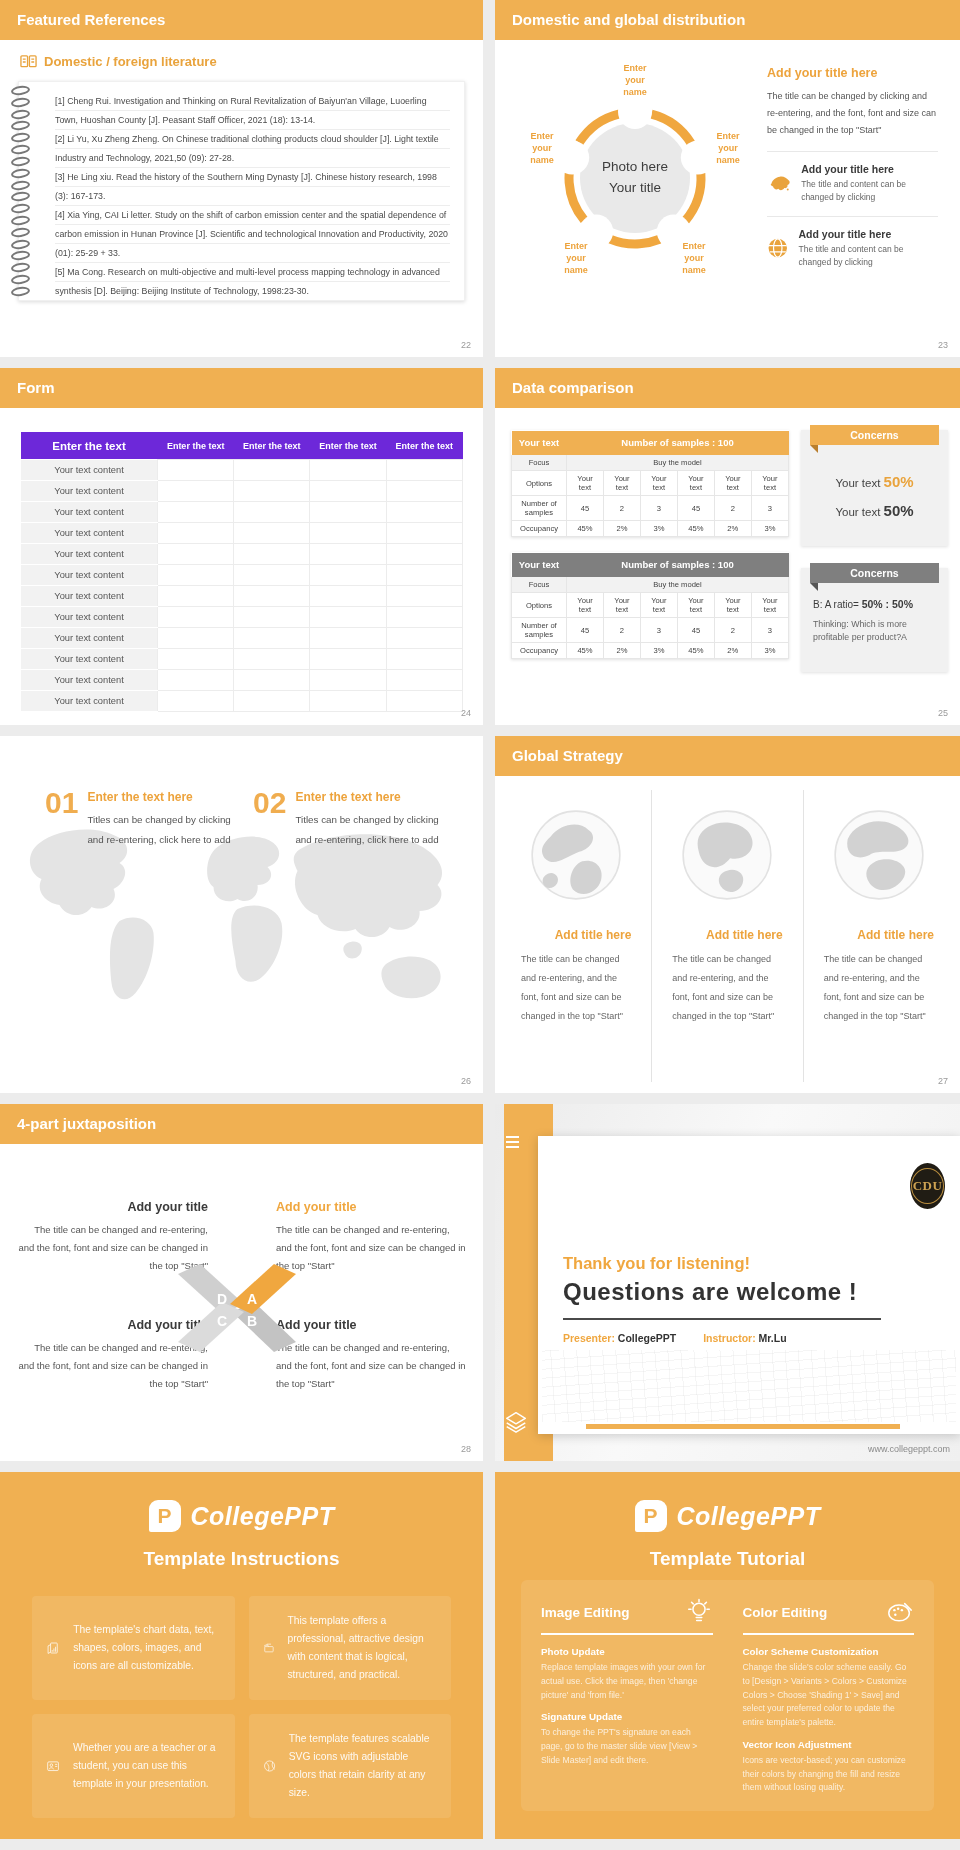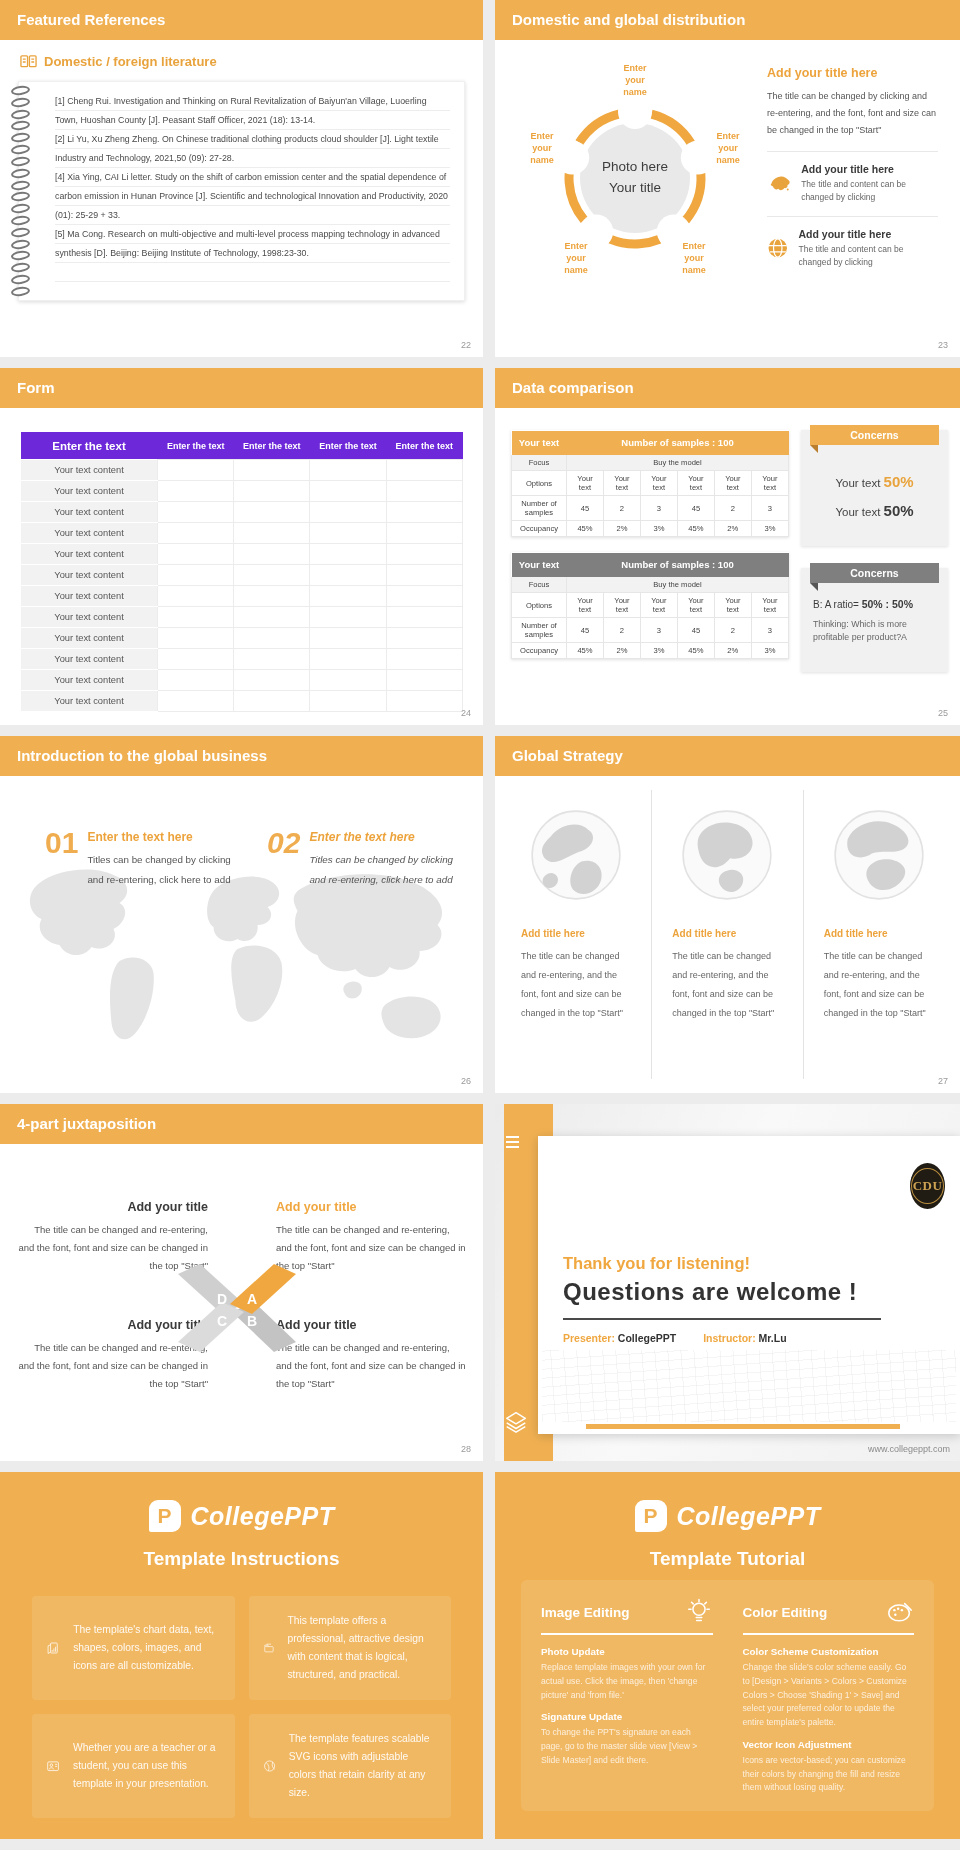--- a/index.html
+++ b/index.html
@@ -65,28 +65,28 @@
   .concern.c-gray .ratio b{font-size:10.5px;}
   .concern.c-gray .think{font-size:8.8px;color:#666;line-height:1.5;margin-top:8px;}
 
   
   .biz-body{position:relative;height:317px;}
   .worldmap{position:absolute;left:0;bottom:4px;width:483px;height:232px;}
   .biz-item{position:absolute;top:52px;width:190px;display:flex;gap:9px;}
   .biz-item .num{font-size:30px;font-weight:bold;color:#F0AD4F;line-height:1;}
   .biz-item .t b{display:block;font-size:12px;color:#EDA33C;margin:2px 0 6px 0;}
   .biz-item .t span{font-size:9.8px;color:#555;line-height:2.0;display:block;}
-  .biz-1{left:45px;} .biz-2{left:267px;font-style:italic;}
+  .biz-1{left:45px;} .biz-2{left:253px;}
 
   
   .strat-body{display:flex;padding:14px 6px 0 6px;}
   .strat-col{flex:1;padding:0 20px 56px 20px;}
   .strat-col.mid{border-left:1px solid #e3e3e3;border-right:1px solid #e3e3e3;}
   .globe{display:block;margin:18px auto 26px auto;}
-  .strat-col b{display:block;font-size:10px;color:#EDA33C;margin-bottom:8px;}
+  .strat-col b{display:block;font-size:12px;color:#EDA33C;margin-bottom:8px;text-align:right;}
   .strat-col span{font-size:9px;color:#666;line-height:2.1;display:block;}
 
   
   .jux-body{position:relative;height:372px;}
   .jux{position:absolute;width:192px;}
   .jux b{display:block;font-size:12.5px;color:#3b3b3b;margin-bottom:7px;}
   .jux.orange b{color:#F0A73F;}
   .jux span{font-size:9.5px;color:#555;line-height:1.9;display:block;}
   .jux.l{text-align:right;left:16px;} .jux.r{text-align:left;left:276px;}
   .jux.row1{top:56px;} .jux.row2{top:174px;}
@@ -161,20 +161,21 @@
           <i class="coil"></i>
           <i class="coil"></i>
           <i class="coil"></i>
           <i class="coil"></i>
           <i class="coil"></i>
           <i class="coil"></i>
       </div>
       <div class="refs-text">
         <p>[1] Cheng Rui. Investigation and Thinking on Rural Revitalization of Baiyun'an Village, Luoerling Town, Huoshan County [J]. Peasant Staff Officer, 2021 (18): 13-14.</p>
         <p>[2] Li Yu, Xu Zheng Zheng. On Chinese traditional clothing products cloud shoulder [J]. Light textile Industry and Technology, 2021,50 (09): 27-28.</p>
+        <p>[3] He Ling xiu. Read the history of the Southern Ming Dynasty [J]. Chinese history research, 1998 (3): 167-173.</p>
         <p>[4] Xia Ying, CAI Li letter. Study on the shift of carbon emission center and the spatial dependence of carbon emission in Hunan Province [J]. Scientific and technological Innovation and Productivity, 2020 (01): 25-29 + 33.</p>
         <p>[5] Ma Cong. Research on multi-objective and multi-level process mapping technology in advanced synthesis [D]. Beijing: Beijing Institute of Technology, 1998:23-30.</p>
       </div>
     </div>
     <div class="pagenum">22</div>
   </section>
 
   <section class="slide">
     <div class="bar">Domestic and global distribution</div>
     <div class="dist-body">
@@ -450,21 +451,20 @@
             <div class="ratio"><span>B: A ratio= </span><b>50% : 50%</b></div>
             <div class="think">Thinking: Which is more profitable per product?A</div>
           </div>
         </div>
       </div>
     </div>
     <div class="pagenum">25</div>
   </section>
 
   <section class="slide">
-    <div class="bar">Introduction to the global business</div>
     <div class="biz-body">
       <svg class="worldmap" viewBox="0 0 480 232">
         <g fill="#E4E4E4">
           <path d="M38 26 C55 12 92 8 112 18 C128 24 130 38 118 46 C128 52 124 66 112 72 C118 84 104 96 90 90 C82 102 64 100 58 88 C44 86 34 74 40 62 C26 56 24 36 38 26 Z"></path>
           <path d="M118 104 C132 96 150 102 152 116 C154 136 146 162 134 176 C124 188 112 182 110 166 C108 146 106 116 118 104 Z"></path>
           <path d="M216 30 C232 18 260 16 272 26 C282 34 278 46 266 50 C274 58 268 68 256 68 C258 80 246 88 236 82 C226 88 212 82 212 70 C202 64 204 38 216 30 Z"></path>
           <path d="M236 92 C254 84 276 90 280 106 C284 126 272 152 258 162 C246 170 234 160 234 144 C230 124 226 100 236 92 Z"></path>
           <path d="M296 34 C320 16 376 12 408 24 C436 34 448 54 436 68 C446 78 436 94 418 94 C420 108 402 118 388 110 C382 122 362 124 354 112 C340 118 320 112 316 98 C300 94 288 70 296 54 C292 46 290 40 296 34 Z"></path>
           <path d="M386 146 C402 136 428 138 436 150 C444 162 436 176 420 180 C404 184 386 178 382 166 C378 156 380 150 386 146 Z"></path>
           <path d="M346 126 C354 122 362 126 360 134 C358 142 348 144 344 138 C340 132 342 128 346 126 Z"></path>

